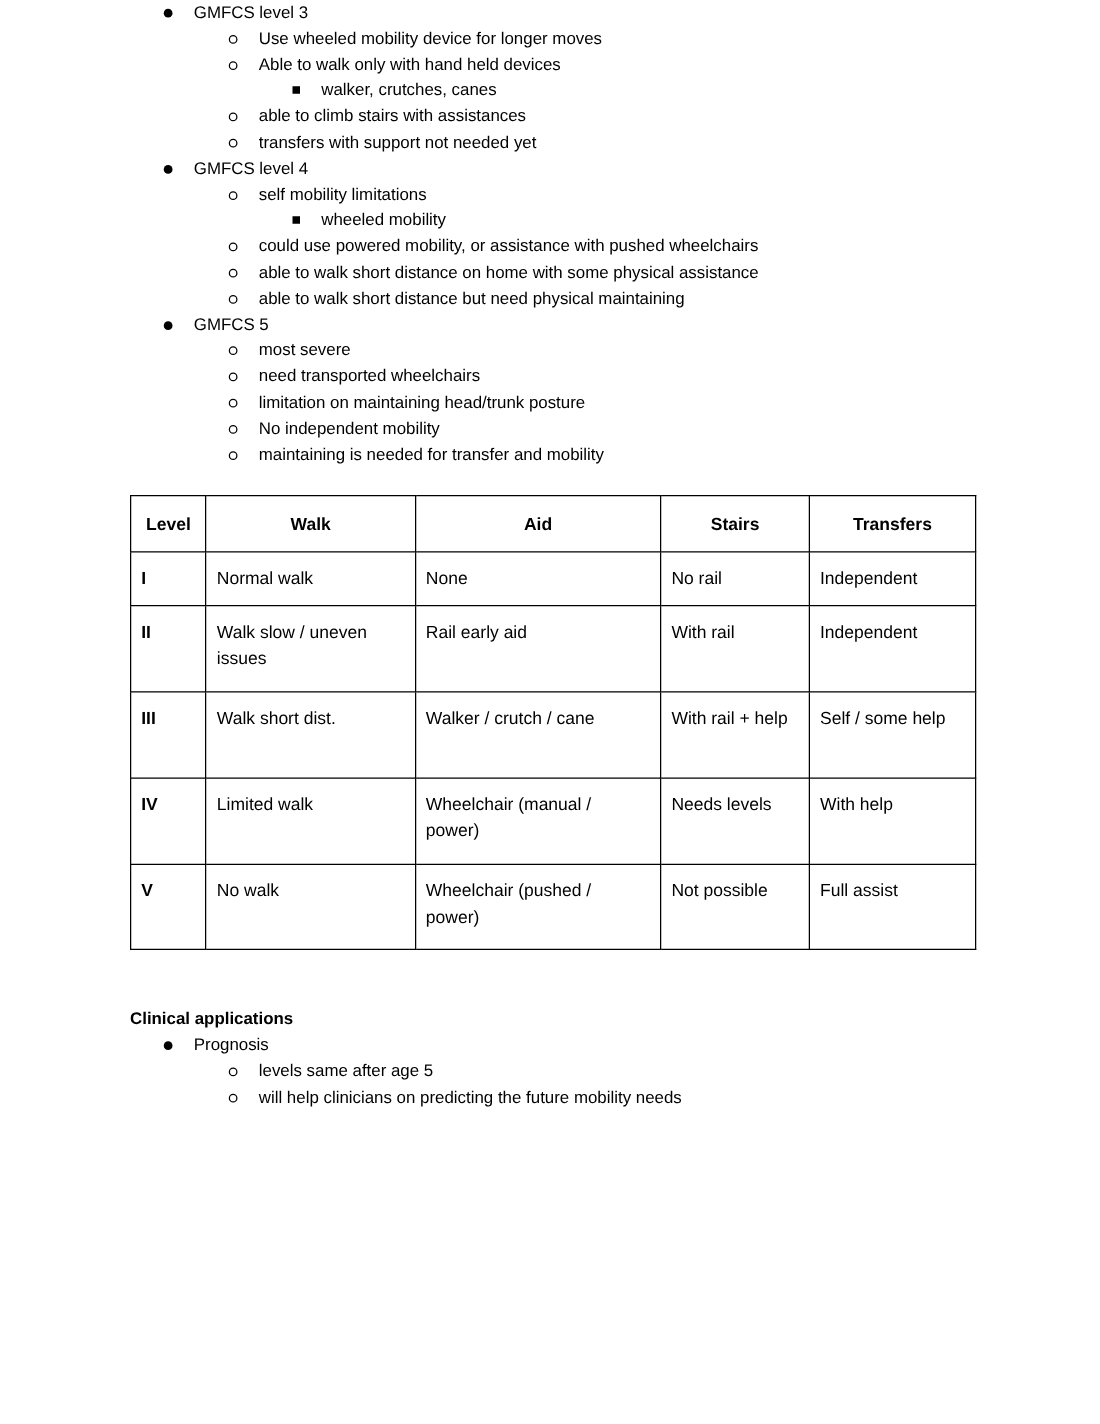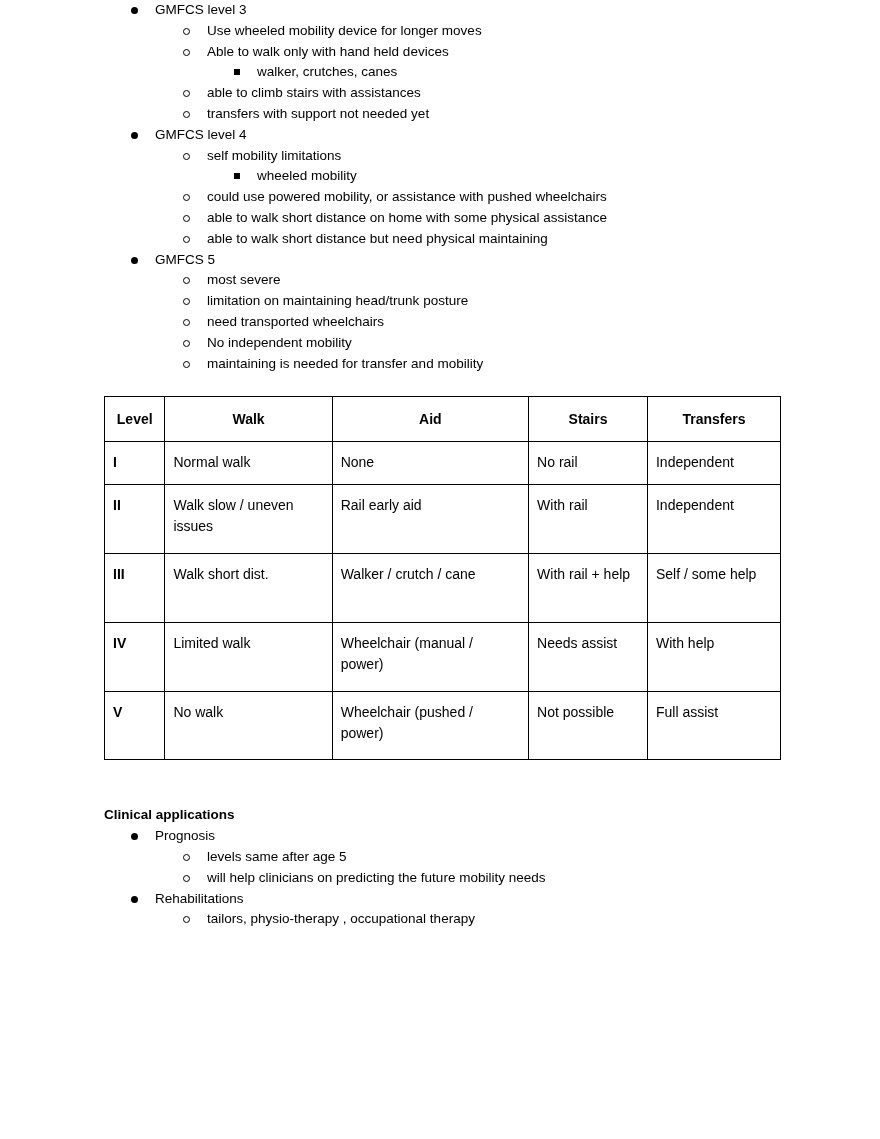--- a/index.html
+++ b/index.html
@@ -126,24 +126,24 @@
       </ul>
     </li>
 
     <li class="b1">
       <span>GMFCS 5</span>
       <ul class="lv2">
         <li class="b2">
           <span>most severe</span>
         </li>
         <li class="b2">
+          <span>need transported wheelchairs</span>
+        </li>
+        <li class="b2">
           <span>limitation on maintaining head/trunk posture</span>
-        </li>
-        <li class="b2">
-          <span>need transported wheelchairs</span>
         </li>
         <li class="b2">
           <span>No independent mobility</span>
         </li>
         <li class="b2">
           <span>maintaining is needed for transfer and mobility</span>
         </li>
       </ul>
     </li>
 
@@ -185,21 +185,21 @@
         <td class="level">III</td>
         <td>Walk short dist.</td>
         <td>Walker / crutch / cane</td>
         <td>With rail + help</td>
         <td>Self / some help</td>
       </tr>
       <tr class="r4">
         <td class="level">IV</td>
         <td>Limited walk</td>
         <td>Wheelchair (manual / power)</td>
-        <td>Needs assist</td>
+        <td>Needs levels</td>
         <td>With help</td>
       </tr>
       <tr class="r5">
         <td class="level">V</td>
         <td>No walk</td>
         <td>Wheelchair (pushed / power)</td>
         <td>Not possible</td>
         <td>Full assist</td>
       </tr>
     </tbody>
@@ -212,23 +212,15 @@
       <span>Prognosis</span>
       <ul class="lv2">
         <li class="b2">
           <span>levels same after age 5</span>
         </li>
         <li class="b2">
           <span>will help clinicians on predicting the future mobility needs</span>
         </li>
       </ul>
     </li>
-    <li class="b1">
-      <span>Rehabilitations</span>
-      <ul class="lv2">
-        <li class="b2">
-          <span>tailors, physio-therapy , occupational therapy</span>
-        </li>
-      </ul>
-    </li>
   </ul>
 
 </div>
 
 </body></html>

